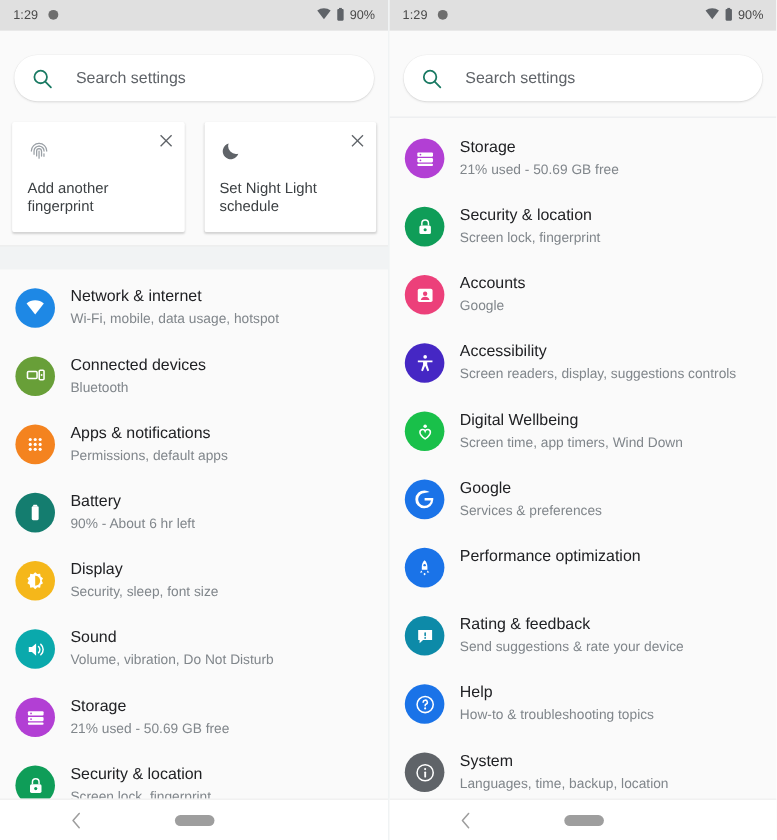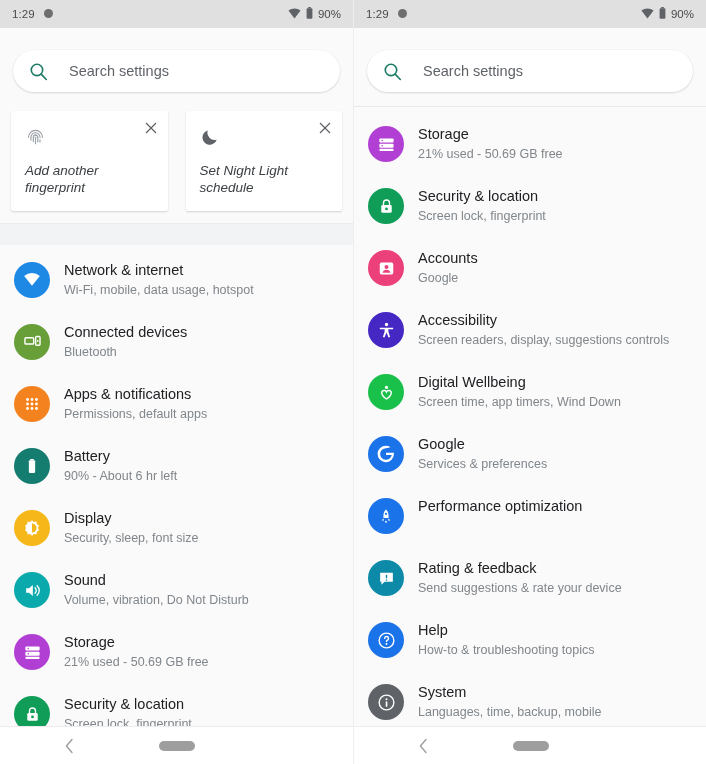--- a/index.html
+++ b/index.html
@@ -36,21 +36,21 @@
     border-radius: 21px;
     display: flex; align-items: center;
     padding: 0 16px;
     box-shadow: 0 1px 2px rgba(0,0,0,.13), 0 0 0 .5px rgba(0,0,0,.04);
   }
   .searchbar .mag { flex: 0 0 auto; margin-right: 21px; display: flex; }
   .search-ph { font-size: 14.5px; color: #5f6368; }
   .pane.right .searchwrap { border-bottom: 1px solid #e8eaed; padding-bottom: 14px; }
 
   
-  .cards { display: flex; gap: 18px; padding: 4px 11px 0 11px; font-style: italic; }
+  .cards { display: flex; gap: 18px; padding: 4px 11px 0 11px; }
   .card {
     flex: 1 1 0; background: #fff; border-radius: 2px;
     height: 100px; position: relative;
     padding: 13px 12px 0 14px;
     box-shadow: 0 1px 2px rgba(0,0,0,.16);
   }
   .card-close {
     position: absolute; top: 8px; right: 8px;
     width: 18px; height: 18px; display: flex;
     align-items: center; justify-content: center;
@@ -463,21 +463,21 @@
       <div class="row">
         <span class="row-ico" style="background:#5f6368">
           <svg width="21" height="21" viewBox="0 0 24 24">
               <circle cx="12" cy="12" r="8.4" fill="none" stroke="#fff" stroke-width="1.6"></circle>
               <circle cx="12" cy="8.2" r="1.1" fill="#fff"></circle>
               <rect x="11.1" y="10.6" width="1.9" height="6.4" rx=".9" fill="#fff"></rect>
             </svg>
         </span>
         <span class="row-txt">
           <span class="row-title">System</span>
-          <div class="row-sub">Languages, time, backup, mobile</div>
+          <div class="row-sub">Languages, time, backup, location</div>
         </span>
       </div>
 
     </div>
 
     <div class="navbar">
       <span class="nav-back">
         <svg width="11" height="16" viewBox="0 0 11 16">
             <polyline points="8,1.5 2.4,8 8,14.5" fill="none" stroke="#9e9e9e" stroke-width="1.4" stroke-linecap="round" stroke-linejoin="round"></polyline>
           </svg>

